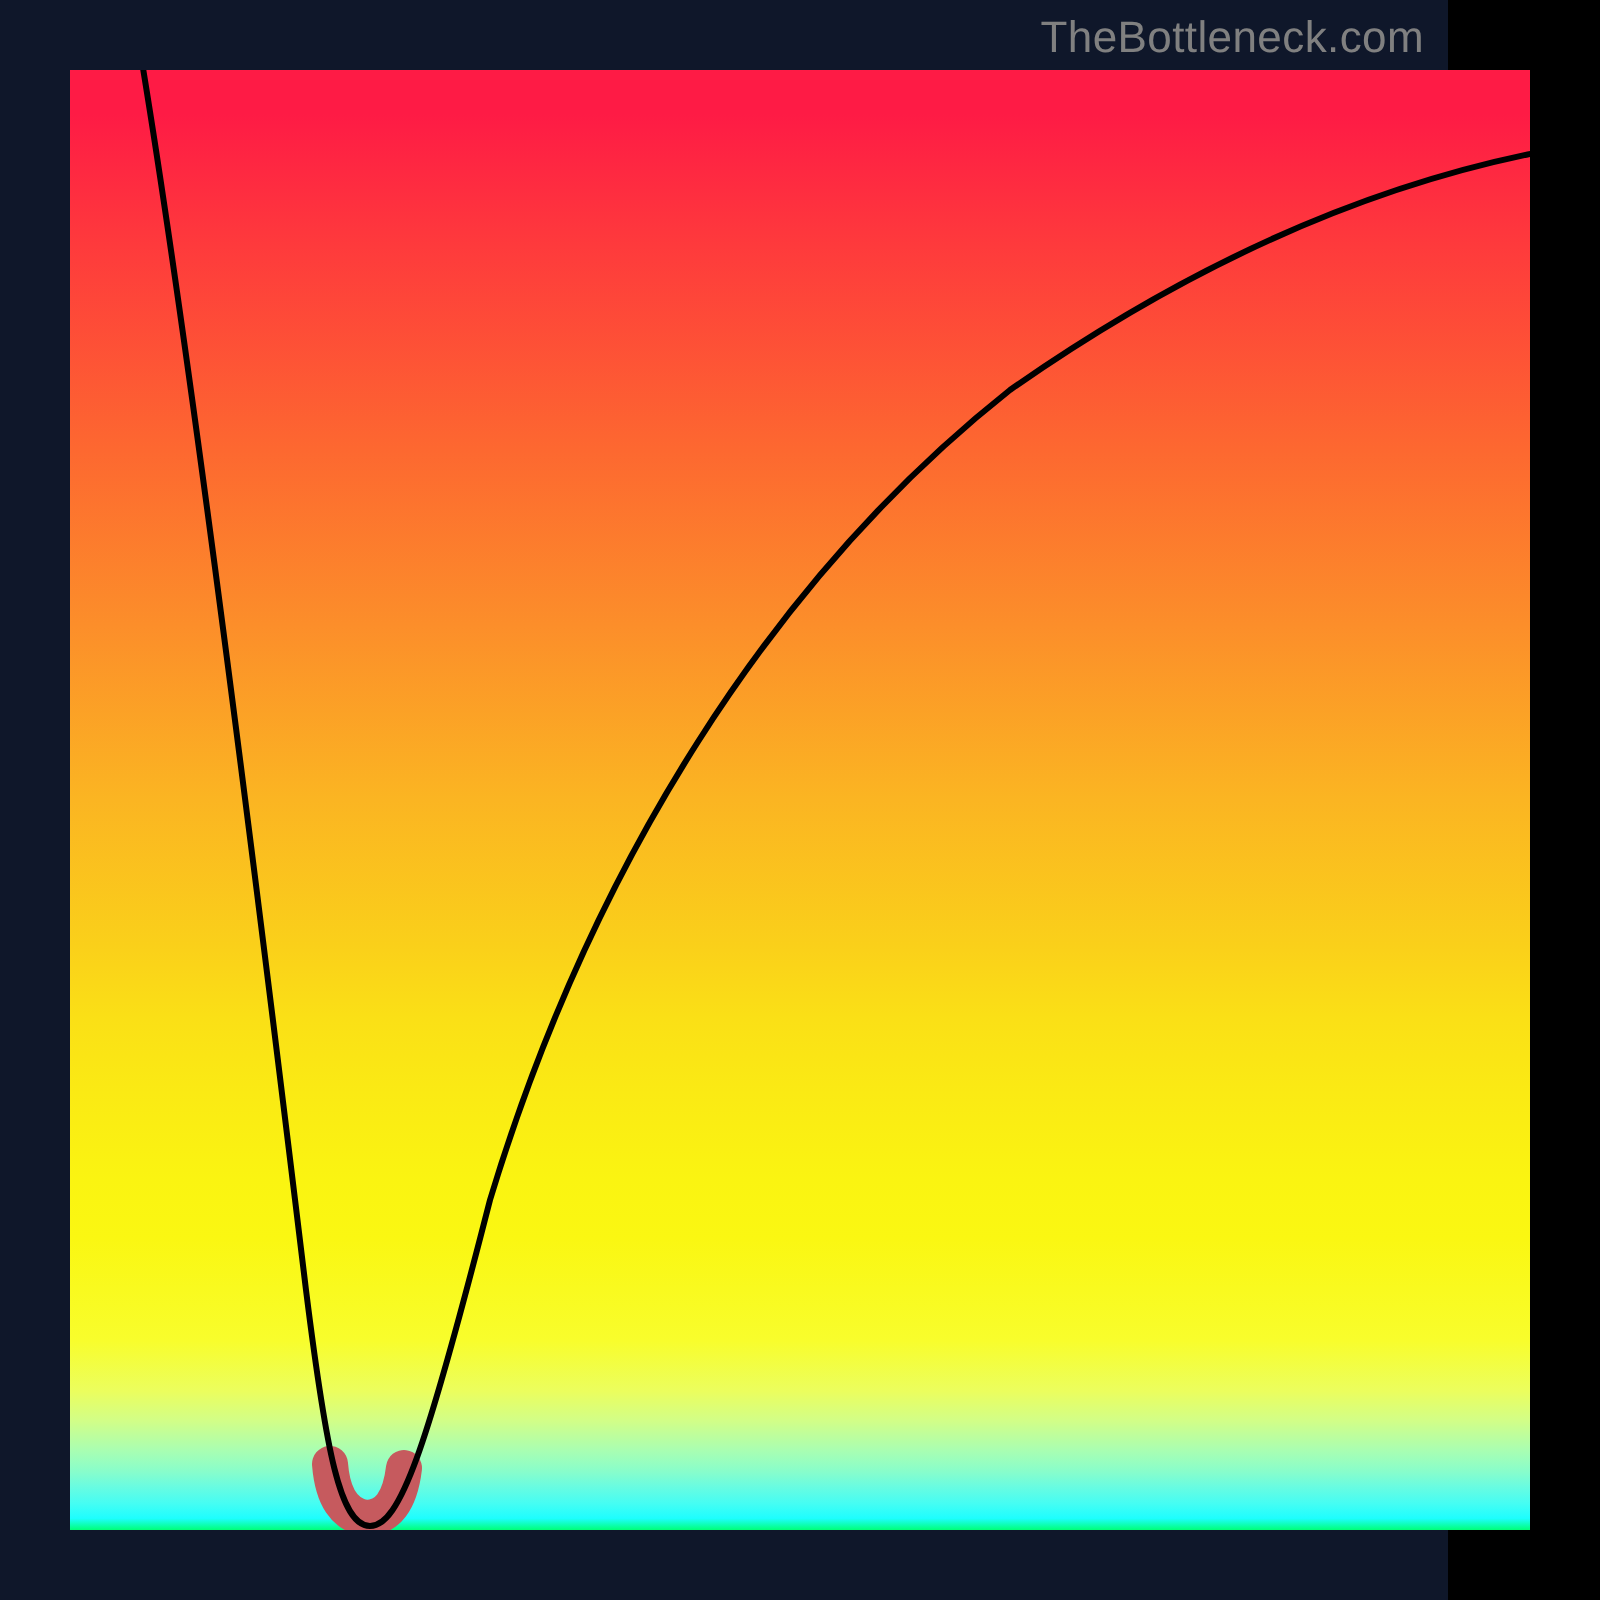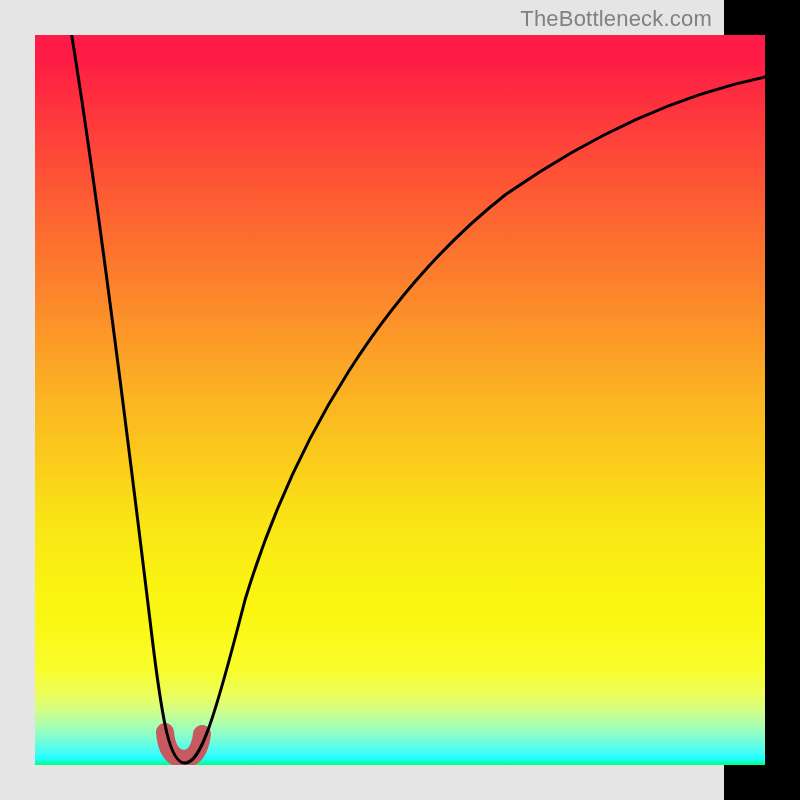--- a/index.html
+++ b/index.html
@@ -8,21 +8,21 @@
     width: 800px;
     height: 800px;
     overflow: hidden;
     background: #000;
     font-family: Arial, Helvetica, sans-serif;
   }
   .frame {
     position: absolute;
     left: 0; top: 0;
     width: 724px; height: 800px;
-    background: #e5e5e5;
+    background: #0f172a;
   }
   .watermark {
     position: absolute;
     top: 6px;
     right: 12px;
     color: #808080;
     font-size: 22px;
     letter-spacing: 0.2px;
     font-weight: 400;
     z-index: 50;

